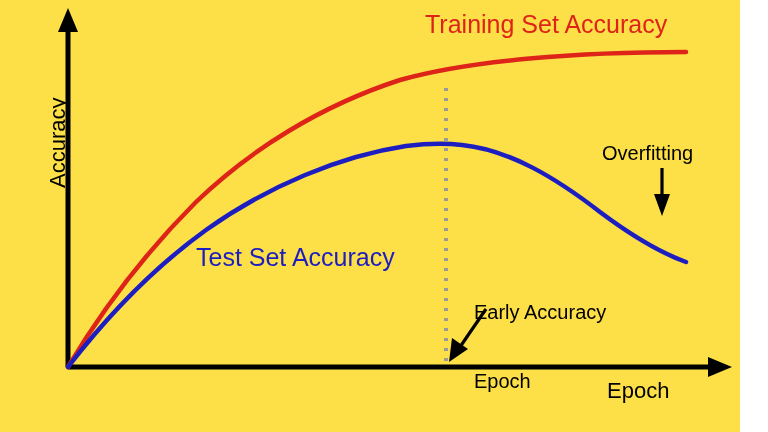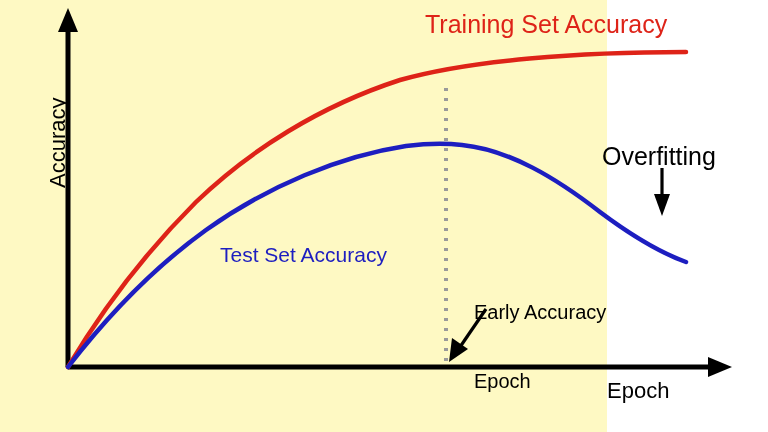--- a/index.html
+++ b/index.html
@@ -9,23 +9,23 @@
     background: #ffffff;
   }
   body {
     width: 768px;
     height: 432px;
     overflow: hidden;
     font-family: "Liberation Sans", sans-serif;
   }
   #chart-root {
     position: relative;
-    width: 607px;
+    width: 740px;
     height: 432px;
-    background: #fef9c3;
+    background: #fde047;
   }
   #chart-svg {
     position: absolute;
     top: 0;
     left: 0;
     width: 768px;
     height: 432px;
     display: block;
   }
   .label {
@@ -36,28 +36,27 @@
   }
   #label-training {
     left: 425px;
     top: 10px;
     font-size: 25px;
     color: #de2318;
   }
   #label-test {
     left: 196px;
     top: 243px;
-    font-size: 21px;
+    font-size: 25px;
     color: #1d1ec0;
-    margin-left: 24px;
   }
   #label-overfitting {
     left: 602px;
     top: 142px;
-    font-size: 25px;
+    font-size: 20px;
     color: #000000;
   }
   #label-early-stopping {
     left: 474px;
     top: 255px;
     font-size: 20px;
     color: #000000;
   }
   #label-epoch {
     left: 607px;

